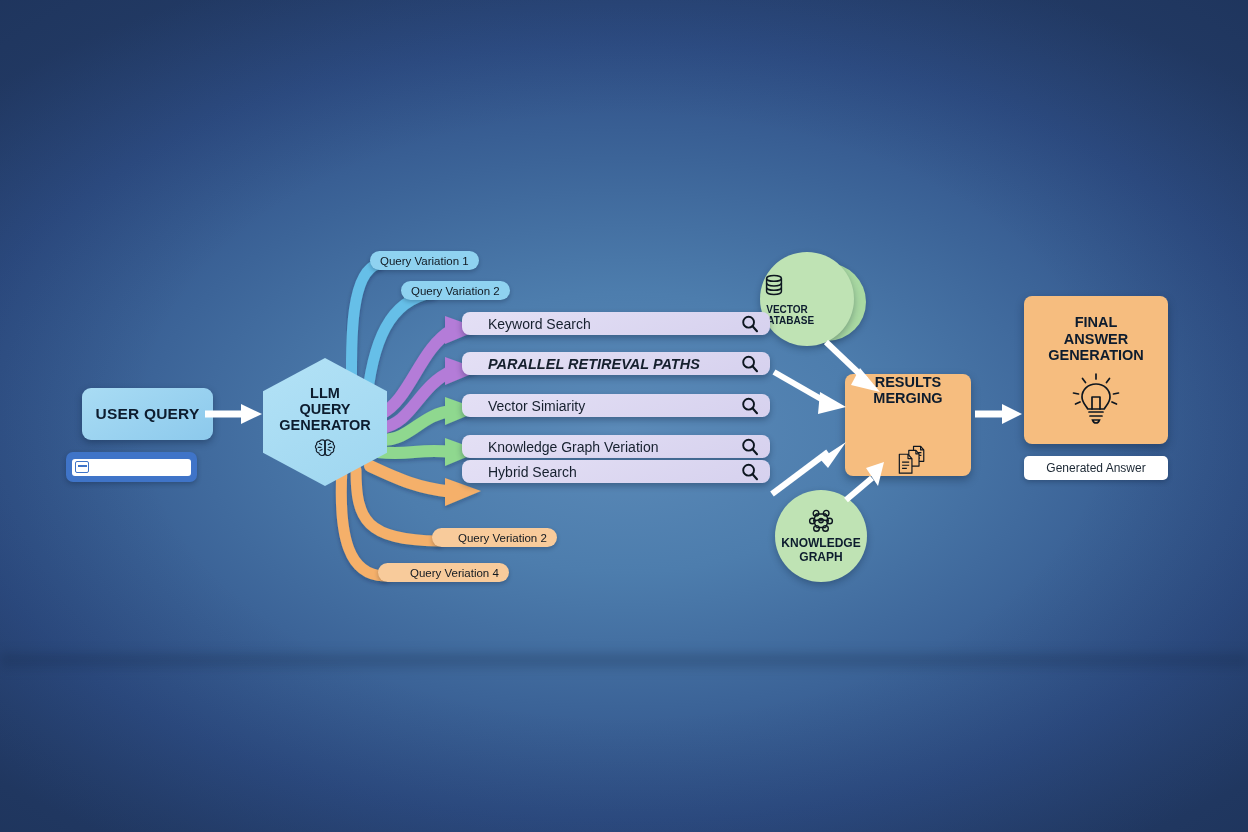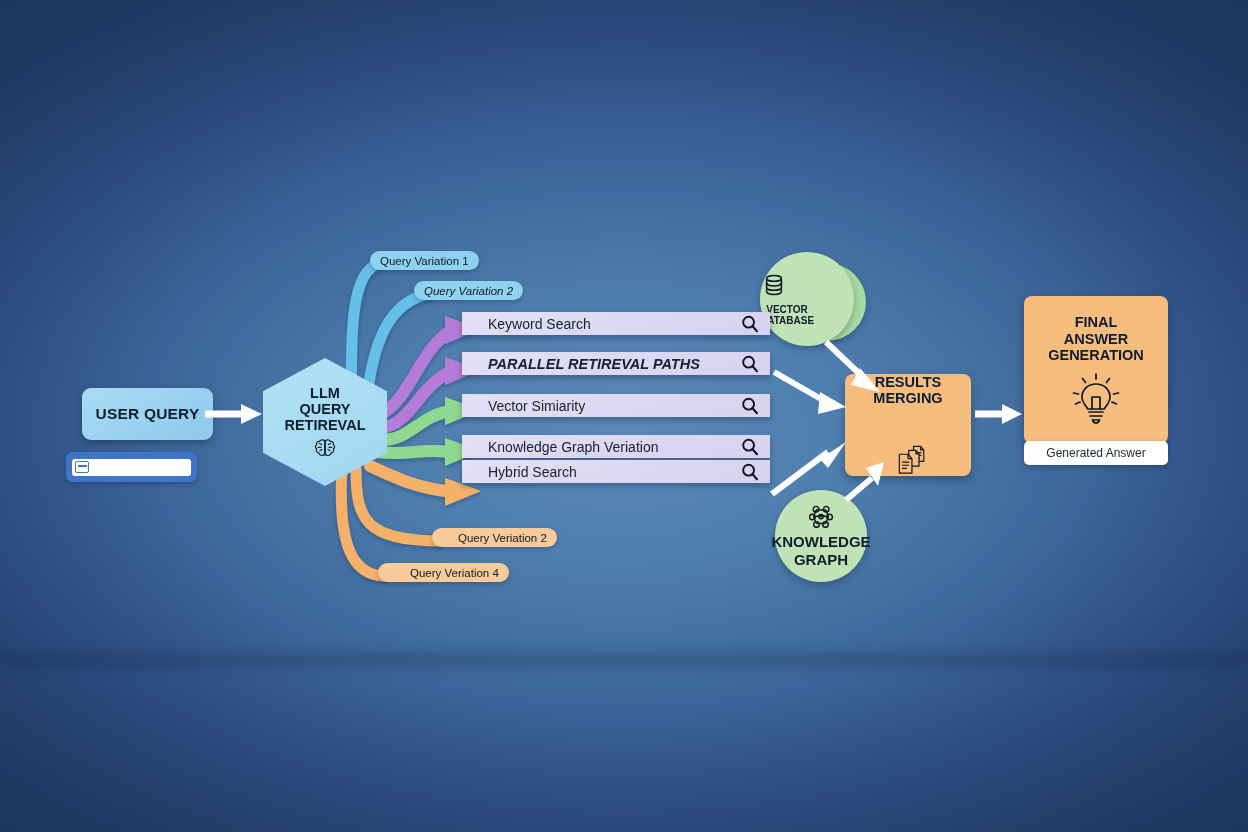--- a/index.html
+++ b/index.html
@@ -108,21 +108,21 @@
   #brain-icon { margin-top: 5px; }
 
   
   .path-row {
     position: absolute;
     z-index: 5;
     left: 462px;
     width: 308px;
     height: 23px;
     background: linear-gradient(160deg, #e4e0f5 0%, #d6d1ee 100%);
-    border-radius: 0;
+    border-radius: 8px;
     box-shadow: 0 3px 6px rgba(10,25,50,0.32);
     display: flex; align-items: center;
     padding: 0 10px 0 26px;
     box-sizing: border-box;
   }
   .path-row-label {
     flex: 1;
     font-size: 14px;
     color: #16202e;
   }
@@ -162,21 +162,21 @@
     width: 92px; height: 92px;
     border-radius: 50%;
     background: #bfe3b4;
     z-index: 4;
     box-shadow: 0 3px 7px rgba(10,25,50,0.3);
     display: flex; flex-direction: column;
     align-items: center; justify-content: center;
   }
   #knowledge-graph-label {
     margin-top: 3px;
-    font-size: 15px; font-weight: bold; color: #0d1c2e;
+    font-size: 12px; font-weight: bold; color: #0d1c2e;
     text-align: center; line-height: 1.15;
     white-space: pre-line;
   }
 
   
   #results-merging {
     left: 845px; top: 374px;
     width: 126px; height: 102px;
     background: #f6bd7f;
     border-radius: 8px;
@@ -197,21 +197,21 @@
     box-shadow: 0 4px 8px rgba(10,25,50,0.35);
     display: flex; flex-direction: column;
     align-items: center; justify-content: center;
   }
   #final-answer-title {
     font-size: 14.5px; font-weight: bold; color: #0d1c2e;
     text-align: center; line-height: 1.15;
     white-space: pre-line;
   }
   #generated-answer {
-    left: 1024px; top: 441px;
+    left: 1024px; top: 456px;
     width: 144px; height: 24px;
     background: #ffffff;
     border-radius: 5px;
     box-shadow: 0 2px 5px rgba(10,25,50,0.3);
     display: flex; align-items: center; justify-content: center;
   }
   #generated-answer-label {
     font-size: 12px; color: #1b2733;
   }
 
@@ -323,21 +323,21 @@
   </div>
   <div class="node" id="user-query-input-wrap">
     <div id="user-query-input">
       <span class="mini-window-icon"></span>
     </div>
   </div>
 
   <div class="node" id="llm-hex">
     <div id="llm-hex-title">LLM
 QUERY
-RETIREVAL</div>
+GENERATOR</div>
     <svg id="brain-icon" width="26" height="21" viewBox="0 0 26 21">
       <g fill="none" stroke="#14202e" stroke-width="1.2" stroke-linecap="round">
         <path d="M13 3.2 C 11.4 1.4 8.6 1.6 7.6 3.4 C 5.4 3.2 4 5 4.7 6.6 C 3 7.6 3 10 4.6 10.9
                  C 3.6 12.6 4.8 14.8 6.8 14.8 C 7.2 17 10.2 18.4 12 16.8 C 12.6 16.3 13 15.6 13 14.8 Z"></path>
         <path d="M13 3.2 C 14.6 1.4 17.4 1.6 18.4 3.4 C 20.6 3.2 22 5 21.3 6.6 C 23 7.6 23 10 21.4 10.9
                  C 22.4 12.6 21.2 14.8 19.2 14.8 C 18.8 17 15.8 18.4 14 16.8 C 13.4 16.3 13 15.6 13 14.8 Z"></path>
         <path d="M13 3.6 L 13 17"></path>
         <path d="M7.6 5.4 L 9.6 6.6"></path>
           <path d="M6.2 9.4 L 9 9.4"></path>
           <path d="M8 12.6 L 10 11.4"></path>
@@ -380,21 +380,21 @@
     <span class="path-row-label">Hybrid Search</span>
     <svg class="magnifier" width="20" height="20" viewBox="0 0 20 20">
       <circle cx="8.6" cy="8.2" r="5.4" fill="none" stroke="#0d1620" stroke-width="1.9"></circle>
       <path d="M 12.6 12.2 L 17 17.2" stroke="#0d1620" stroke-width="2.1" stroke-linecap="round"></path>
     </svg>
   </div>
 
   <div class="pill blue" style="left:370px; top:251px;">
     <span>Query Variation 1</span>
   </div>
-  <div class="pill blue" style="left:414px; top:281px;font-style:italic;">
+  <div class="pill blue" style="left:401px; top:281px;">
     <span>Query Variation 2</span>
   </div>
   <div class="pill orange" style="left:432px; top:528px;padding-left:26px;">
     <span>Query Veriation 2</span>
   </div>
   <div class="pill orange" style="left:378px; top:563px;padding-left:32px;">
     <span>Query Veriation 4</span>
   </div>
 
   <div class="node" id="vector-db-back"></div>

